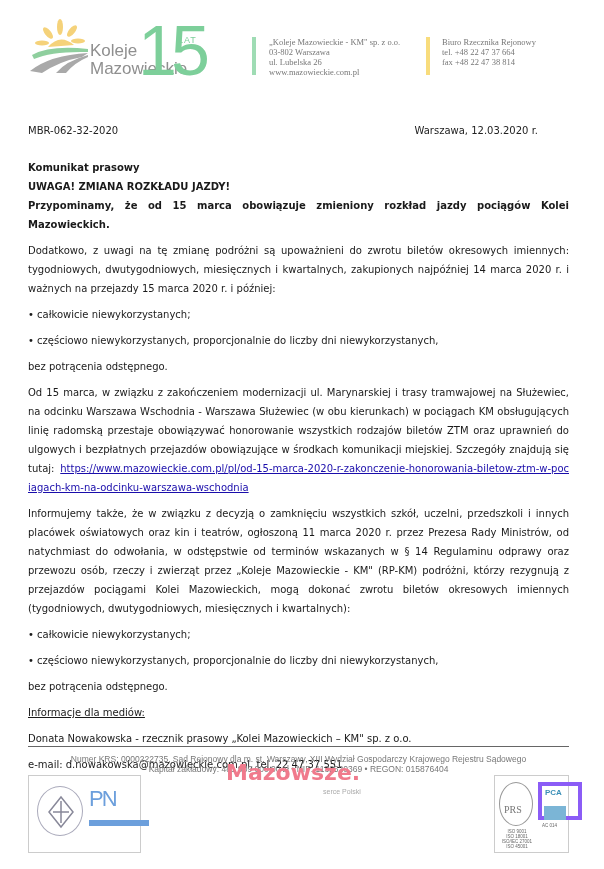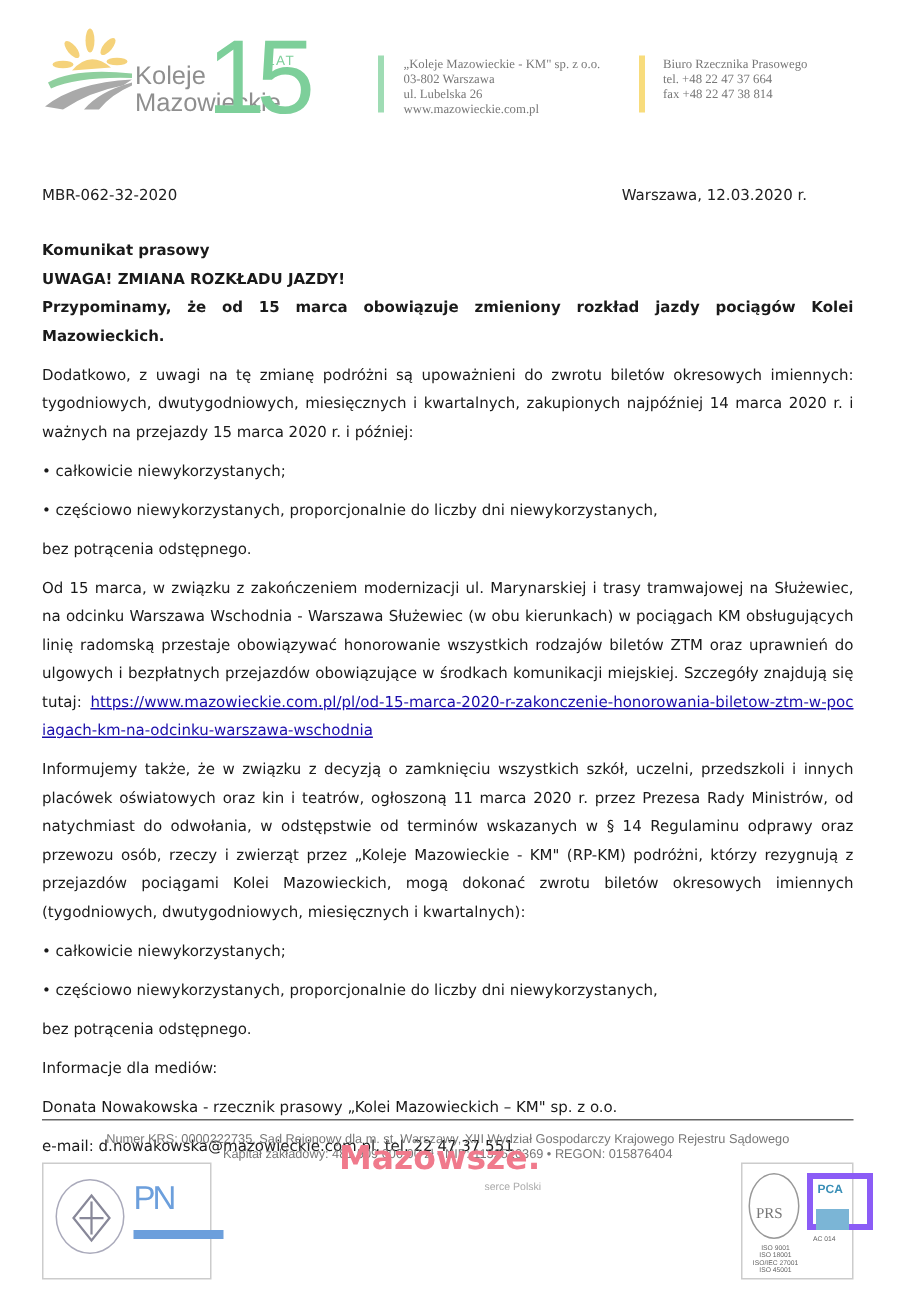--- a/index.html
+++ b/index.html
@@ -21,21 +21,21 @@
 
   .meta-row { position: absolute; left: 28px; top: 125px; width: 538px; font-size: 10px; color: #222; }
   .meta-row .ref { position: absolute; left: 0; top: 0; }
   .meta-row .date { position: absolute; right: 28px; top: 0; }
 
   .content { position: absolute; left: 28px; top: 158px; width: 541px; font-size: 10px; color: #1a1a1a; }
   .content p { margin: 0; line-height: 19px; text-align: justify; }
   .bold { font-weight: bold; }
   .gap { margin-top: 7px !important; }
   .link { color: #1a0dab; text-decoration: underline; word-break: break-all; }
-  .underline { }
+  .underline { text-decoration: underline; }
 
   .footer-line { position: absolute; left: 28px; top: 746px; width: 541px; height: 1px; background: #666; }
   .footer-text { position: absolute; left: 28px; top: 754px; width: 541px; text-align: center; font-family: Liberation Sans, sans-serif; font-size: 8.5px; line-height: 10px; color: #777; }
 
   .cert-left { position: absolute; left: 28px; top: 775px; width: 113px; height: 78px; border: 1px solid #ccc; }
   .cert-right { position: absolute; left: 494px; top: 775px; width: 75px; height: 78px; border: 1px solid #ccc; }
   .mazowsze { position: absolute; left: 226px; top: 760px; width: 150px; height: 40px; }
   .mazowsze-title { position: absolute; left: 0; top: 0; font-family: "DejaVu Sans", sans-serif; font-weight: bold; font-size: 22px; color: #f07a8c; letter-spacing: 0px; }
   .mazowsze-sub { position: absolute; left: 97px; top: 28px; font-family: "Liberation Sans", sans-serif; font-size: 7px; color: #aaa; }
 
@@ -81,21 +81,21 @@
   <div class="contact-bar bar-green"></div>
   <div class="contact-block c1">
     <div>„Koleje Mazowieckie - KM" sp. z o.o.</div>
     <div>03-802 Warszawa</div>
     <div>ul. Lubelska 26</div>
     <div>www.mazowieckie.com.pl</div>
   </div>
 
   <div class="contact-bar bar-yellow"></div>
   <div class="contact-block c2">
-    <div>Biuro Rzecznika Prasowego</div>
+    <div>Biuro Rzecznika Rejonowy</div>
     <div>tel. +48 22 47 37 664</div>
     <div>fax +48 22 47 38 814</div>
   </div>
 </div>
 
 <div class="meta-row">
   <span class="ref">MBR-062-32-2020</span>
   <span class="date">Warszawa, 12.03.2020 r.</span>
 </div>
 

